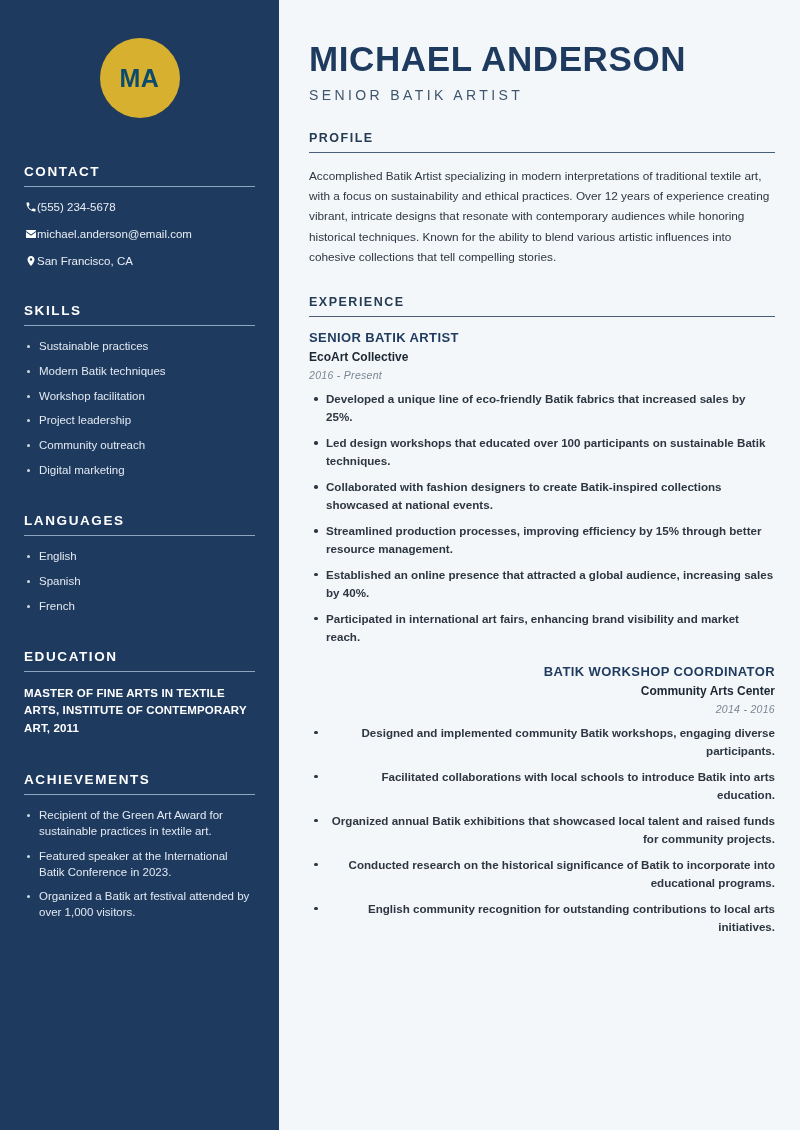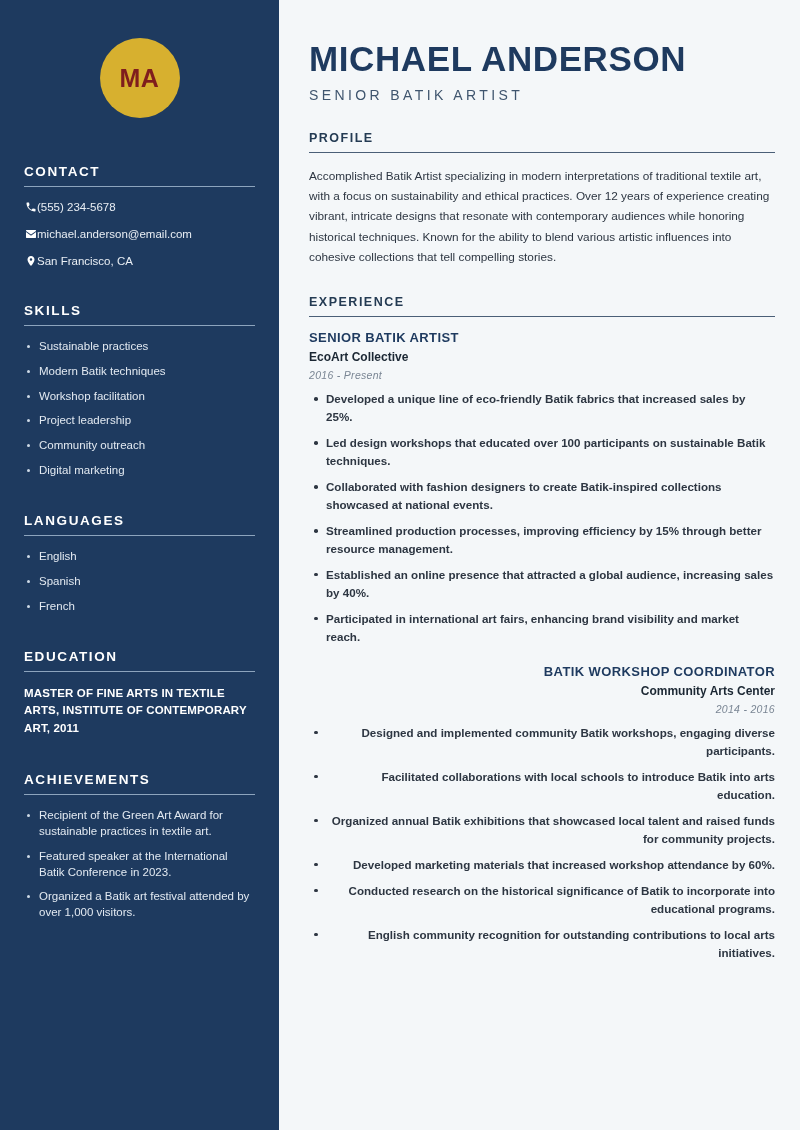--- a/index.html
+++ b/index.html
@@ -26,21 +26,21 @@
   }
   .avatar-wrap {
     display:flex; justify-content:center;
     padding-top:38px; padding-bottom:0;
   }
   .avatar {
     width:80px; height:80px;
     border-radius:50%;
     background:#d7b02f;
     display:flex; align-items:center; justify-content:center;
-    color:#7f1d1d;
+    color:#0c4a6e;
     font-size:25px;
     font-weight:bold;
     letter-spacing:0.5px;
   }
 
   .side-section { margin-top:34px; }
   .side-section.first { margin-top:46px; }
   .side-heading {
     font-size:13.5px;
     font-weight:bold;
@@ -296,21 +296,20 @@
       </div>
 
       <div class="job">
         <div class="job-title">BATIK WORKSHOP COORDINATOR</div>
         <div class="job-company">Community Arts Center</div>
         <div class="job-dates">2014 - 2016</div>
         <ul class="job-bullets">
           <li>Designed and implemented community Batik workshops, engaging diverse participants.</li>
           <li>Facilitated collaborations with local schools to introduce Batik into arts education.</li>
           <li>Organized annual Batik exhibitions that showcased local talent and raised funds for community projects.</li>
-          <li>Developed marketing materials that increased workshop attendance by 60%.</li>
           <li>Conducted research on the historical significance of Batik to incorporate into educational programs.</li>
           <li>English community recognition for outstanding contributions to local arts initiatives.</li>
         </ul>
       </div>
 
     </section>
 
   </main>
 
 </div>

